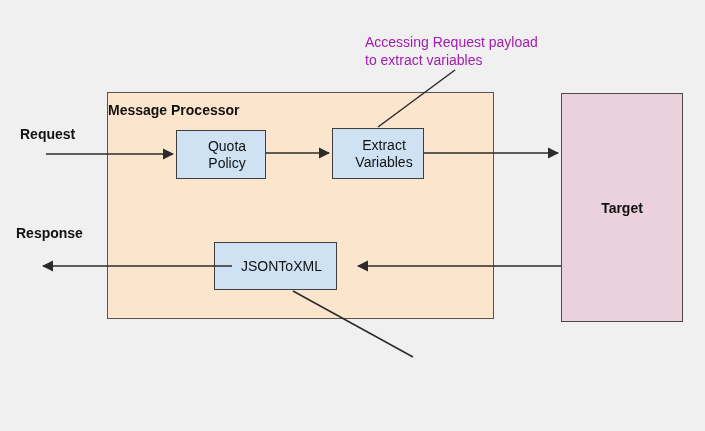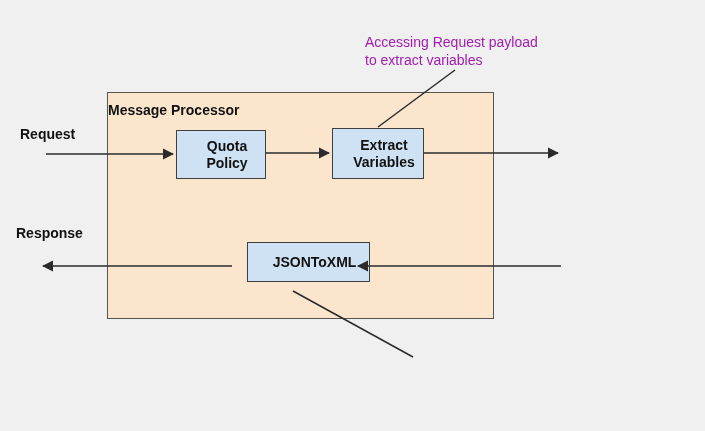--- a/index.html
+++ b/index.html
@@ -28,29 +28,29 @@
     text-align: left;
     font-size: 14px; font-weight: bold;
     color: #111111;
   }
   .node {
     position: absolute;
     background: #cfe2f3;
     border: 1.5px solid #3f3f3f;
     display: flex; align-items: center; justify-content: center;
     text-align: center;
-    font-size: 14px; font-weight: bold; line-height: 17px;
+    font-size: 14px; font-weight: normal; line-height: 17px;
     color: #111111;
     white-space: pre-line;
     box-sizing: border-box;
     padding-left: 12px;
   }
   .node-quota    { left: 176px; top: 130px; width: 90px;  height: 49px; }
   .node-extract  { left: 332px; top: 128px; width: 92px;  height: 51px; }
-  .node-json     { left: 247px; top: 242px; width: 123px; height: 40px; }
+  .node-json     { left: 214px; top: 242px; width: 123px; height: 48px; }
   .target-box {
     position: absolute;
     left: 561px; top: 93px;
     width: 122px; height: 229px;
     background: #ead1dc;
     border: 1.5px solid #4a4a4a;
     display: flex; align-items: center; justify-content: center;
     font-size: 14px; font-weight: bold;
     color: #111111;
     box-sizing: border-box;
@@ -91,20 +91,23 @@
   </div>
 
   <div class="node node-quota">Quota
 Policy</div>
 
   <div class="node node-extract">Extract
 Variables</div>
 
   <div class="node node-json">JSONToXML</div>
 
+  <div class="target-box">
+    <span>Target</span>
+  </div>
 
   <div class="flow-label request">Request</div>
 
   <div class="flow-label response">Response</div>
 
   <div class="annotation top">Accessing Request payload
 to extract variables</div>
 
 
   <svg class="connectors" viewBox="0 0 705 431" xmlns="http://www.w3.org/2000/svg">

